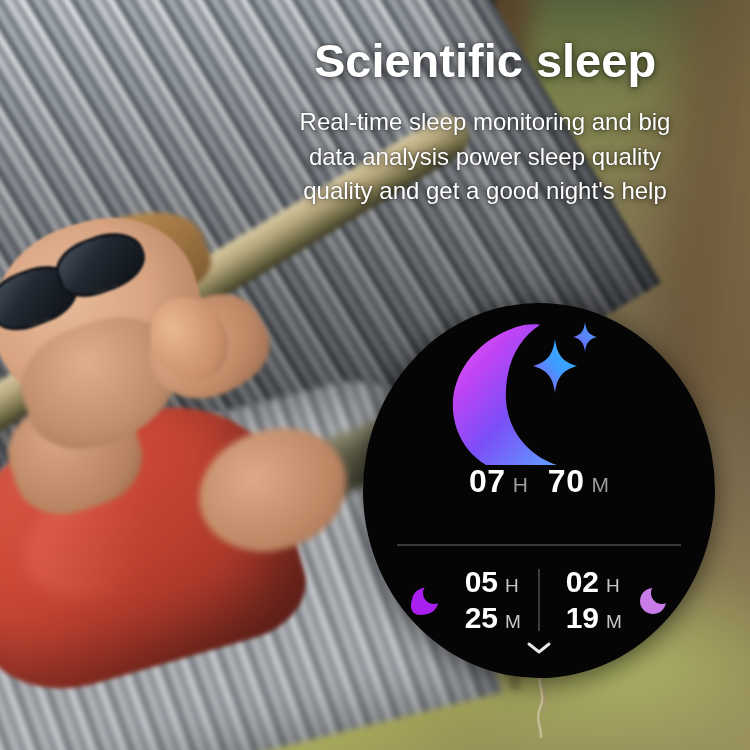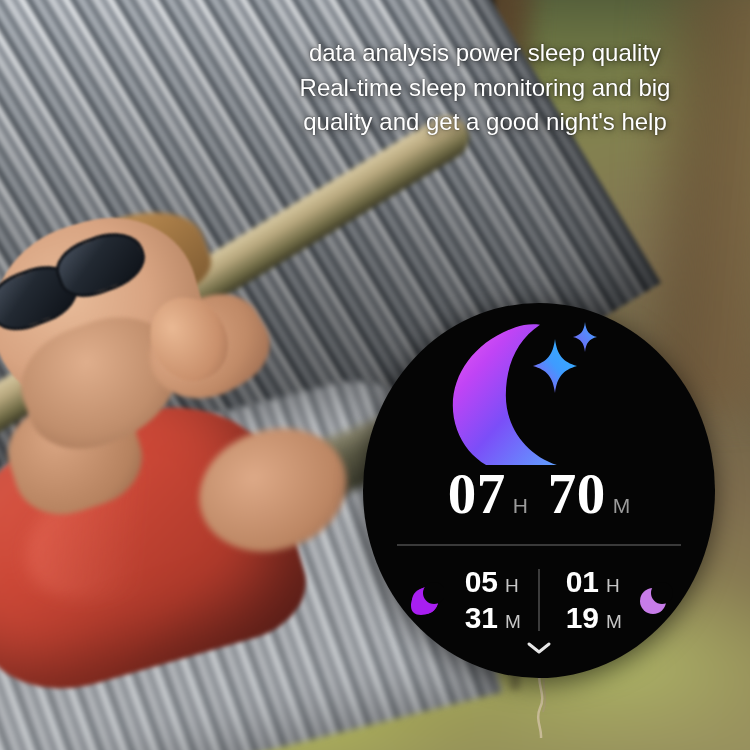--- a/index.html
+++ b/index.html
@@ -299,25 +299,24 @@
   .time-main {
     position: absolute;
     left: 0; top: 162px;
     width: 100%;
     display: flex;
     justify-content: center;
     align-items: baseline;
     color: #ffffff;
   }
   .t-num {
-    font-size: 57px;
+    font-size: 32px;
     font-weight: bold;
     letter-spacing: 0.5px;
     line-height: 1;
-    font-family: Liberation Serif, serif;
   }
   .t-unit {
     font-size: 21px;
     color: #9b9b9b;
     margin-left: 7px;
     margin-right: 20px;
     line-height: 1;
   }
   .t-unit.last { margin-right: 0; }
 
@@ -423,23 +422,24 @@
       <div class="arm"></div>
       <div class="hand"></div>
       <div class="sunglasses">
         <div class="lens l"></div>
         <div class="lens r"></div>
       </div>
     </div>
   </div>
 
   <div class="text-block">
+    <div class="title">Scientific sleep</div>
     <div class="subtitle">
+      <span class="sl">Real-time sleep monitoring and big</span>
       <span class="sl">data analysis power sleep quality</span>
-      <span class="sl">Real-time sleep monitoring and big</span>
       <span class="sl">quality and get a good night's help</span>
     </div>
   </div>
 
   <svg class="cord" viewBox="0 0 18 70">
     <path d="M9 0 C 3 16, 15 26, 8 40 C 3 52, 10 60, 9 70" stroke="#cfc0a0" stroke-width="2.5" fill="none" opacity="0.85"></path>
     <path d="M13 0 C 8 18, 17 28, 11 44" stroke="#a89878" stroke-width="2" fill="none" opacity="0.6"></path>
   </svg>
 
   <div class="watch">
@@ -492,32 +492,32 @@
                      M24 10 C 18 12, 14 18, 14 24 C 14 28, 16 30, 19 30 C 14 30, 11 27, 11 23 C 11 16, 17 10, 24 10 Z" fill="#a81ff0"></path>
             <circle cx="21" cy="21" r="13" fill="#a81ff0"></circle>
             <circle cx="30" cy="13" r="11" fill="#050505"></circle>
           </svg>
           <div class="stat-vals">
             <div class="stat-row">
               <span class="s-num">05</span>
               <span class="s-unit">H</span>
             </div>
             <div class="stat-row">
-              <span class="s-num">31</span>
+              <span class="s-num">25</span>
               <span class="s-unit">M</span>
             </div>
           </div>
         </div>
 
         <div class="v-divider"></div>
 
         <div class="stat">
           <div class="stat-vals">
             <div class="stat-row">
-              <span class="s-num">01</span>
+              <span class="s-num">02</span>
               <span class="s-unit">H</span>
             </div>
             <div class="stat-row">
               <span class="s-num">19</span>
               <span class="s-unit">M</span>
             </div>
           </div>
           <svg class="mini-moon" viewBox="0 0 40 40">
             <circle cx="19" cy="21" r="13" fill="#c77ce8"></circle>
             <circle cx="28" cy="13" r="11" fill="#050505"></circle>

